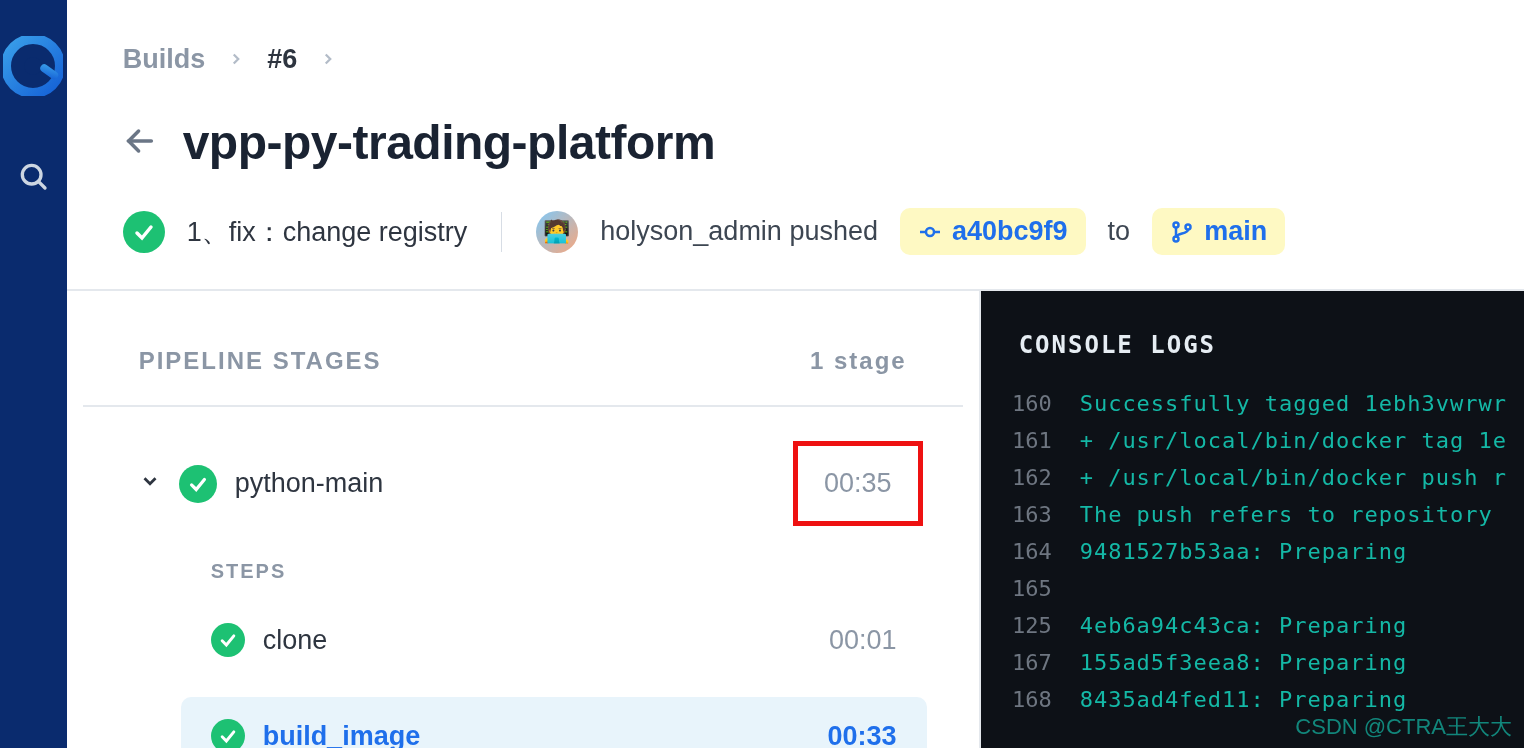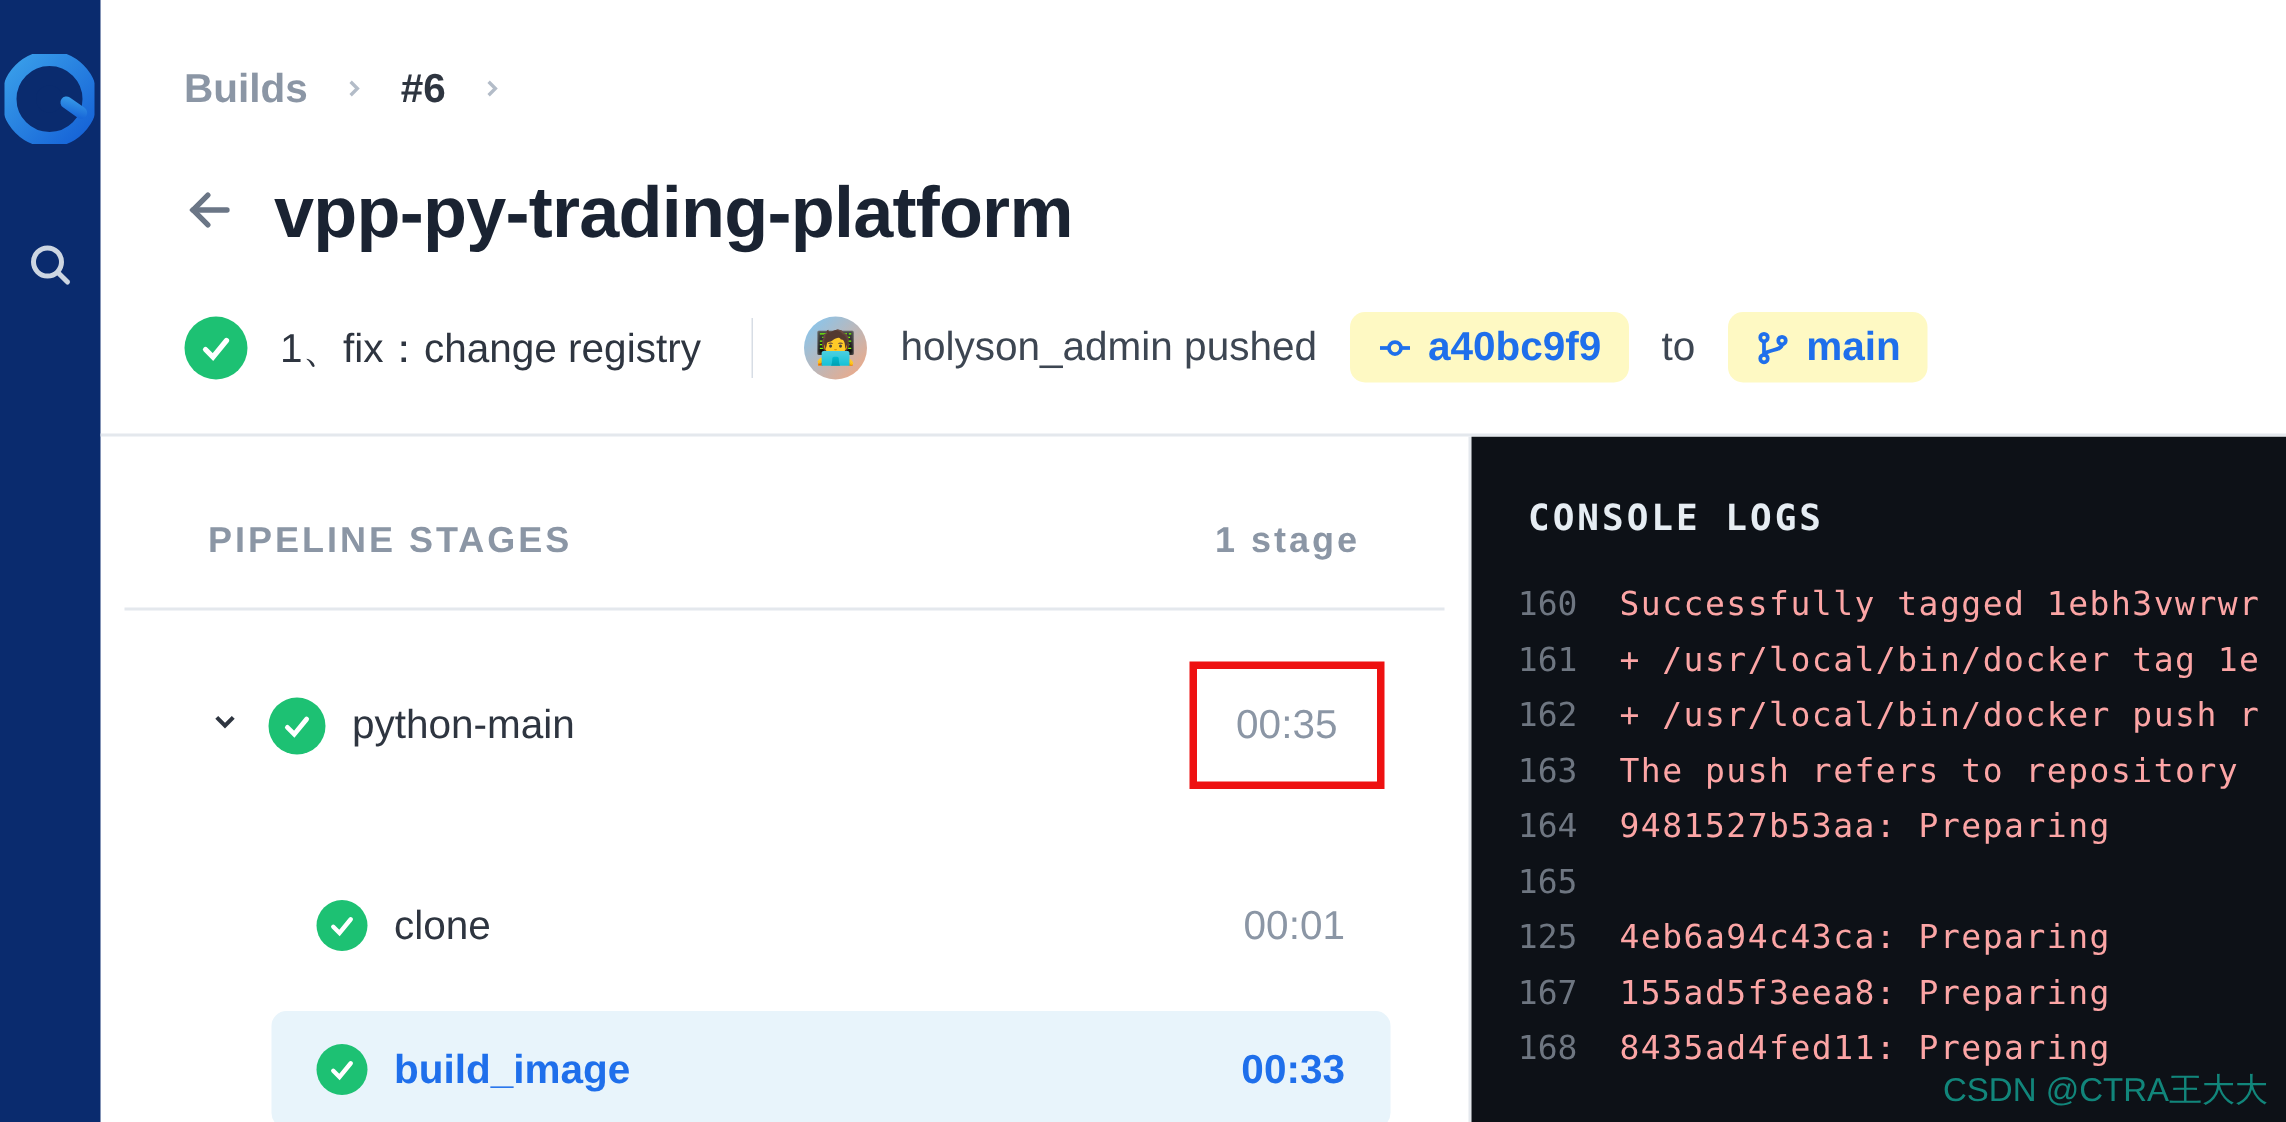--- a/index.html
+++ b/index.html
@@ -167,21 +167,21 @@
   }
   .log-line {
     display: flex;
     padding: 6px 17px;
     white-space: pre;
   }
   .log-num {
     width: 82px; text-align: right; padding-right: 28px;
     color: #6e7681;
   }
-  .log-text { color: #fca5a5; letter-spacing: 1px;}
+  .log-text { color: #14b8a6; letter-spacing: 1px;}
   .watermark {
     position: absolute;
     right: 12px; bottom: 6px;
     color: #14b8a6; font-size: 22px;
     font-family: -apple-system, sans-serif;
     opacity: 0.7;
   }
 </style>
 </head>
 <body>
@@ -285,20 +285,21 @@
         </span>
         <span class="check-small" style="width:38px;height:38px;">
           <svg width="22" height="22" viewBox="0 0 24 24" fill="none" stroke="#fff" stroke-width="3.5" stroke-linecap="round">
               <polyline points="5 13 10 18 19 7"></polyline>
             </svg>
         </span>
         <span class="stage-name">python-main</span>
         <span class="stage-time time-highlight">00:35</span>
       </div>
 
+      <div class="steps-label">STEPS</div>
 
       <div class="step-row">
         <span class="check-small">
           <svg width="20" height="20" viewBox="0 0 24 24" fill="none" stroke="#fff" stroke-width="3.5" stroke-linecap="round">
               <polyline points="5 13 10 18 19 7"></polyline>
             </svg>
         </span>
         <span class="step-name">clone</span>
         <span class="step-time">00:01</span>
       </div>

